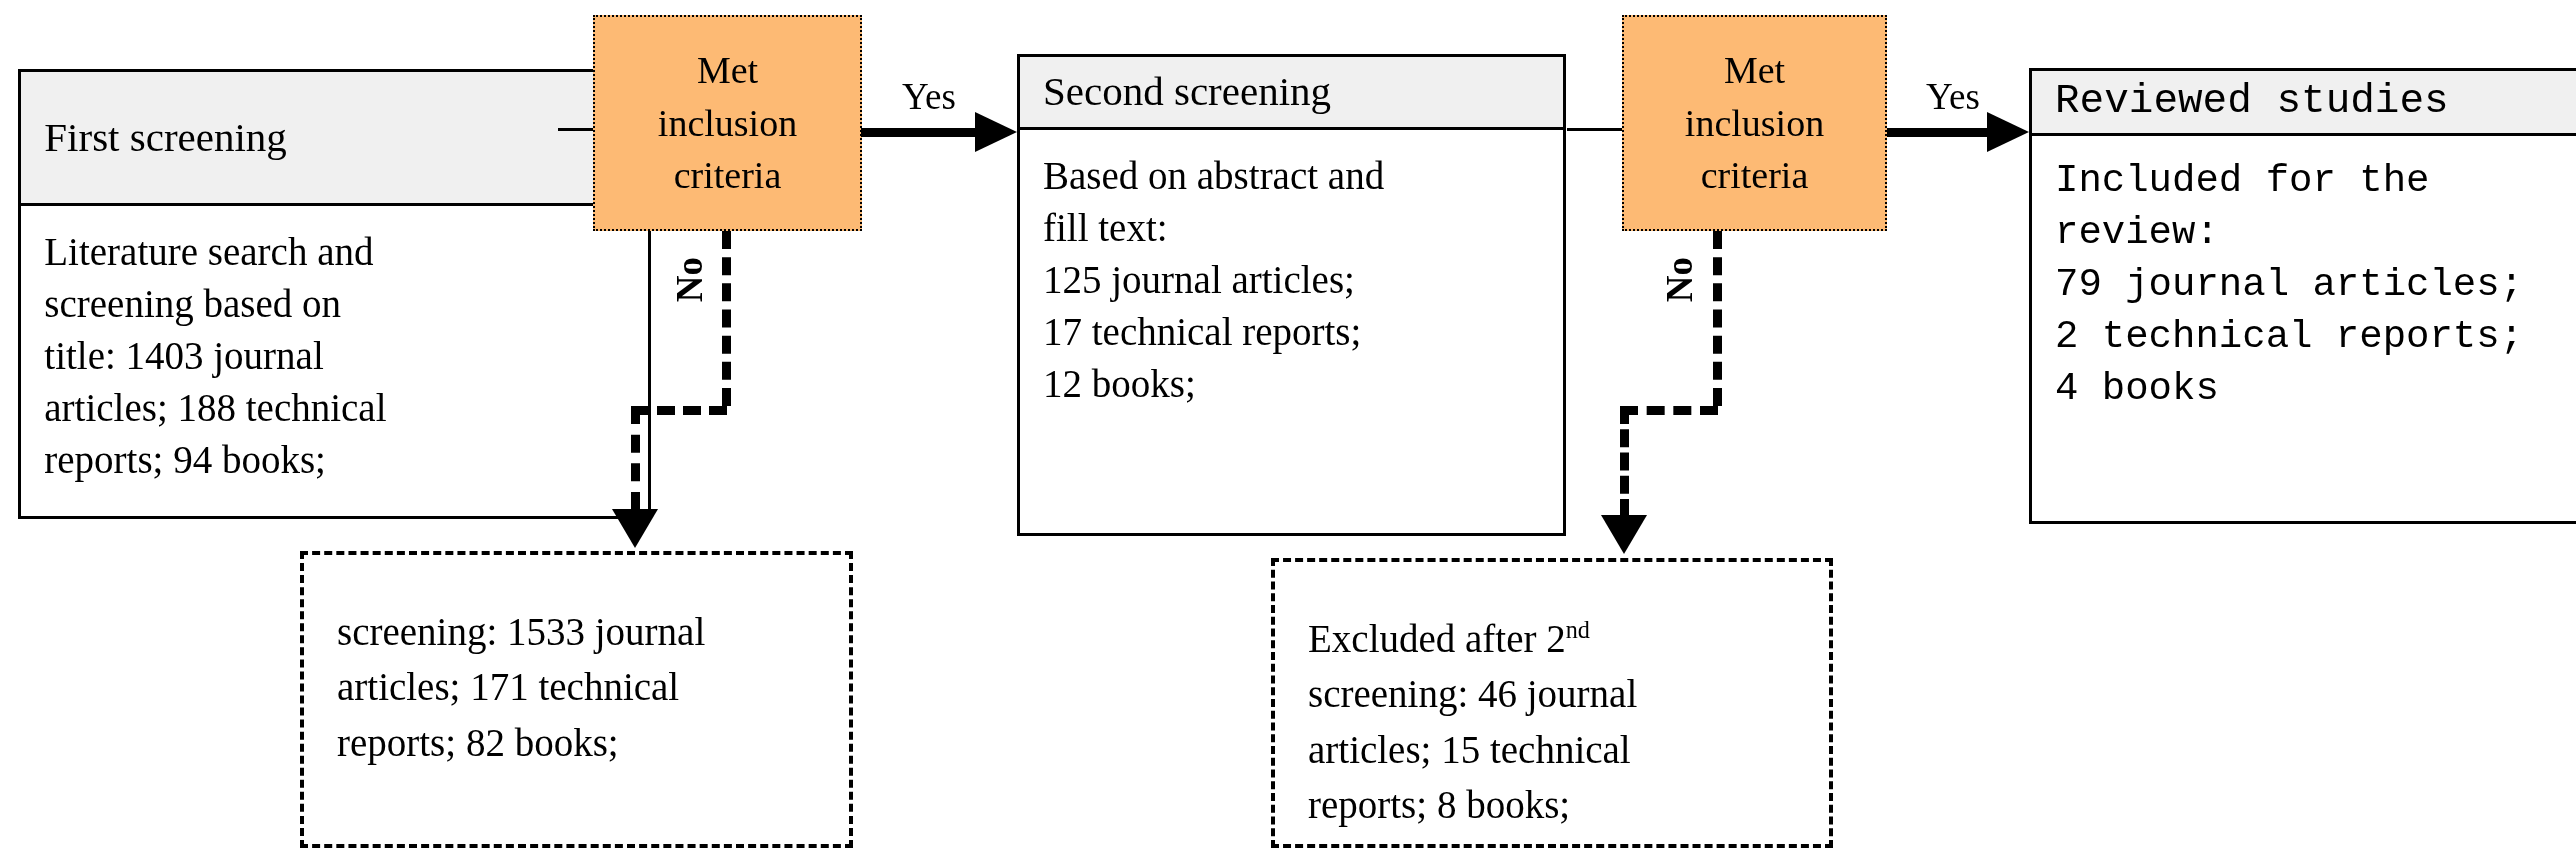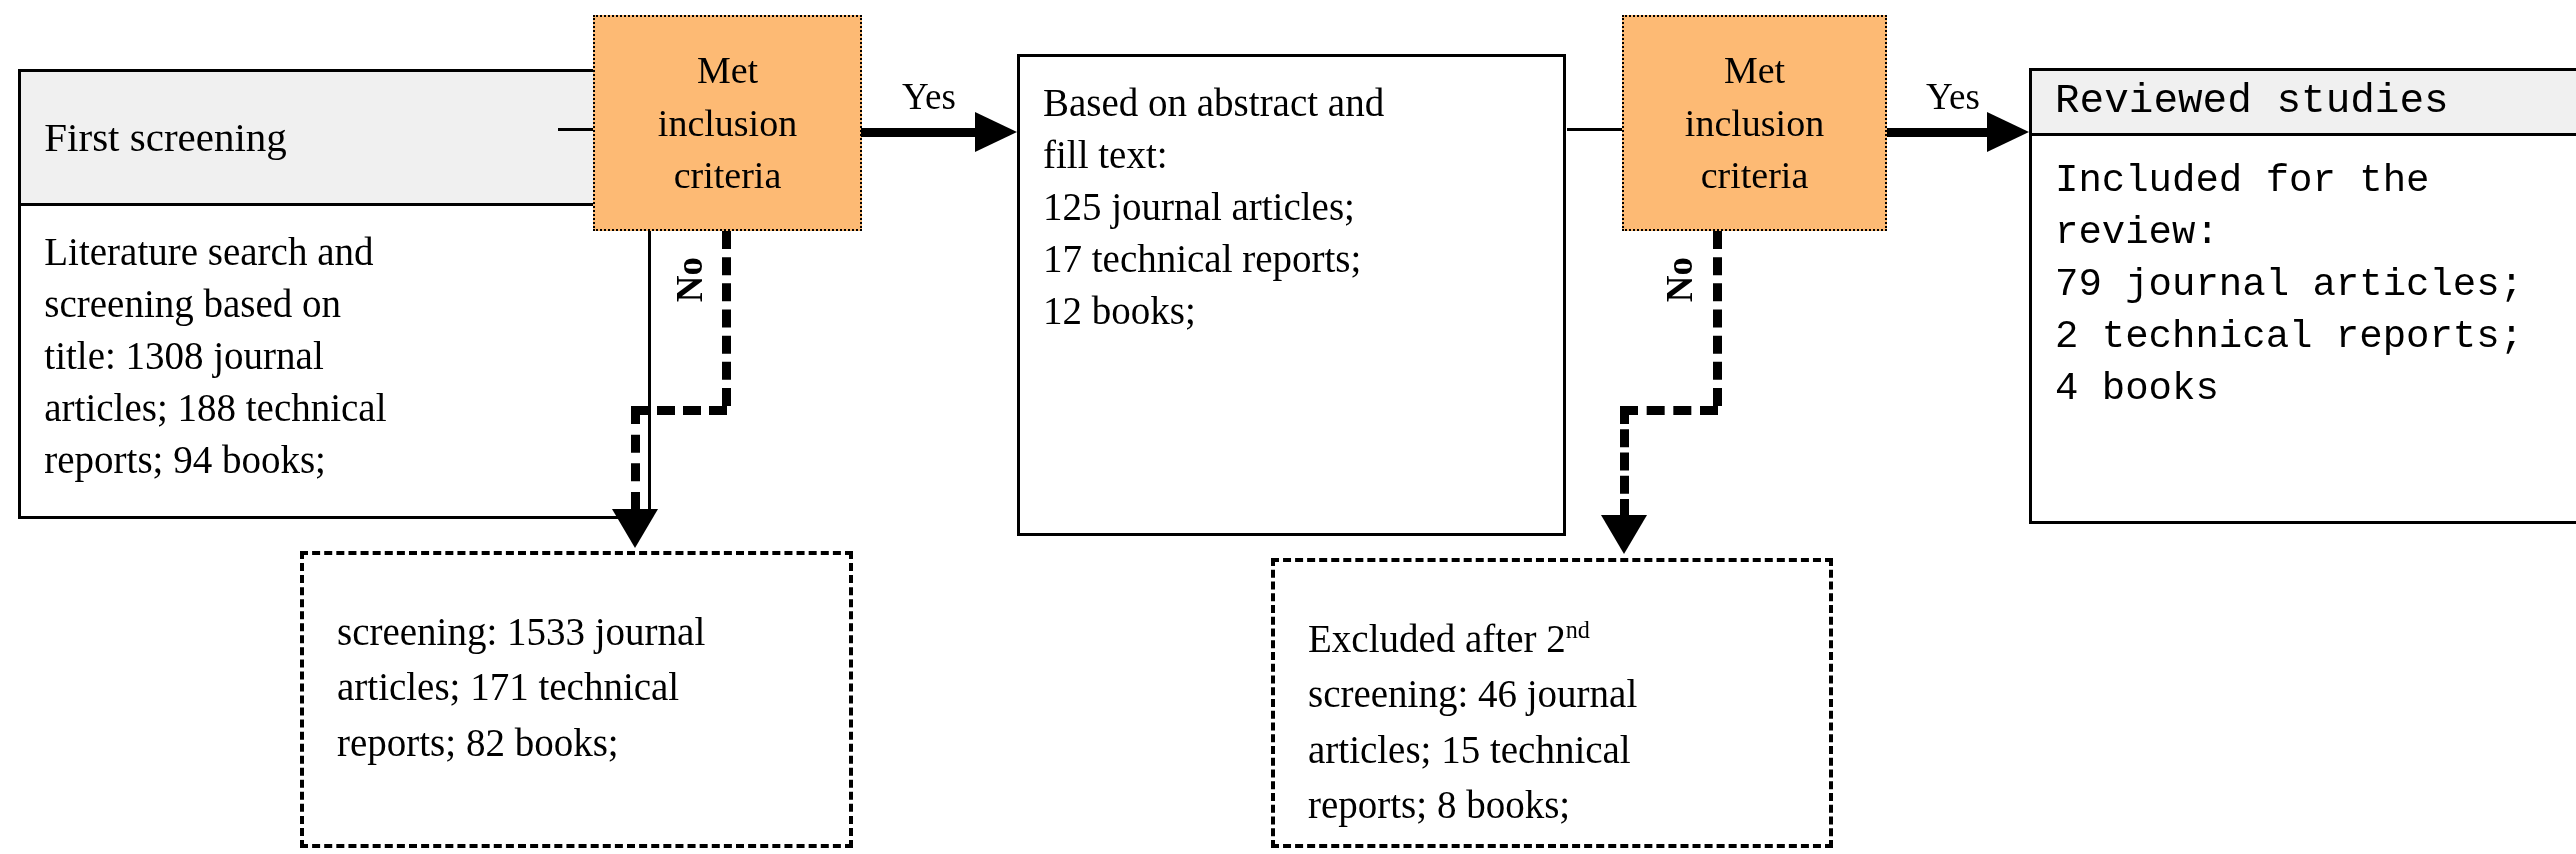--- a/index.html
+++ b/index.html
@@ -97,21 +97,21 @@
 </head>
 <body>
 
 <div class="stage" style="left:18.3px;top:69px;width:633px;height:450px;">
   <div class="stage-header" style="height:134px;">
     <span class="htxt">First screening</span>
   </div>
   <div class="stage-body">
     <div class="line">Literature search and</div>
     <div class="line">screening based on</div>
-    <div class="line">title: 1308 journal</div>
+    <div class="line">title: 1403 journal</div>
     <div class="line">articles; 188 technical</div>
     <div class="line">reports; 94 books;</div>
   </div>
 </div>
 
 <div class="hstub" style="left:558px;top:128px;width:35px;"></div>
 
 <div class="decision" style="left:593px;top:15px;width:269px;height:216px;">
   <div class="dline">Met</div>
   <div class="dline">inclusion</div>
@@ -130,20 +130,23 @@
 <div class="no-v" style="left:631px;top:406px;height:104px;"></div>
 <div class="no-head" style="left:612px;top:509px;"></div>
 
 <div class="excluded" style="left:300px;top:551px;width:553px;height:297px;">
   <div class="line">screening: 1533 journal</div>
   <div class="line">articles; 171 technical</div>
   <div class="line">reports; 82 books;</div>
 </div>
 
 <div class="stage" style="left:1017px;top:54px;width:549px;height:482px;">
+  <div class="stage-header" style="height:73px;">
+    <span class="htxt">Second screening</span>
+  </div>
   <div class="stage-body">
     <div class="line">Based on abstract and</div>
     <div class="line">fill text:</div>
     <div class="line">125 journal articles;</div>
     <div class="line">17 technical reports;</div>
     <div class="line">12 books;</div>
   </div>
 </div>
 
 <div class="hstub" style="left:1567px;top:128px;width:56px;"></div>

